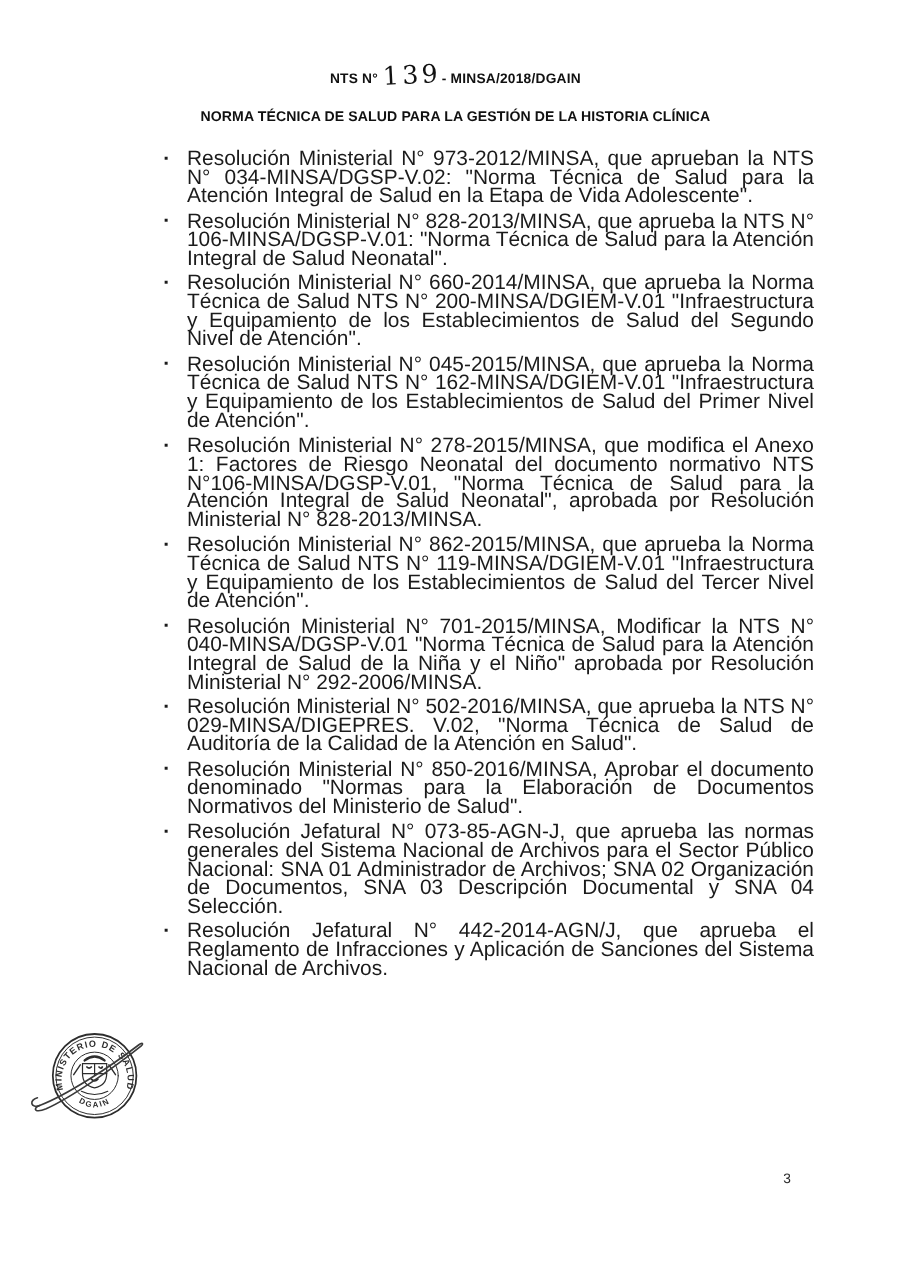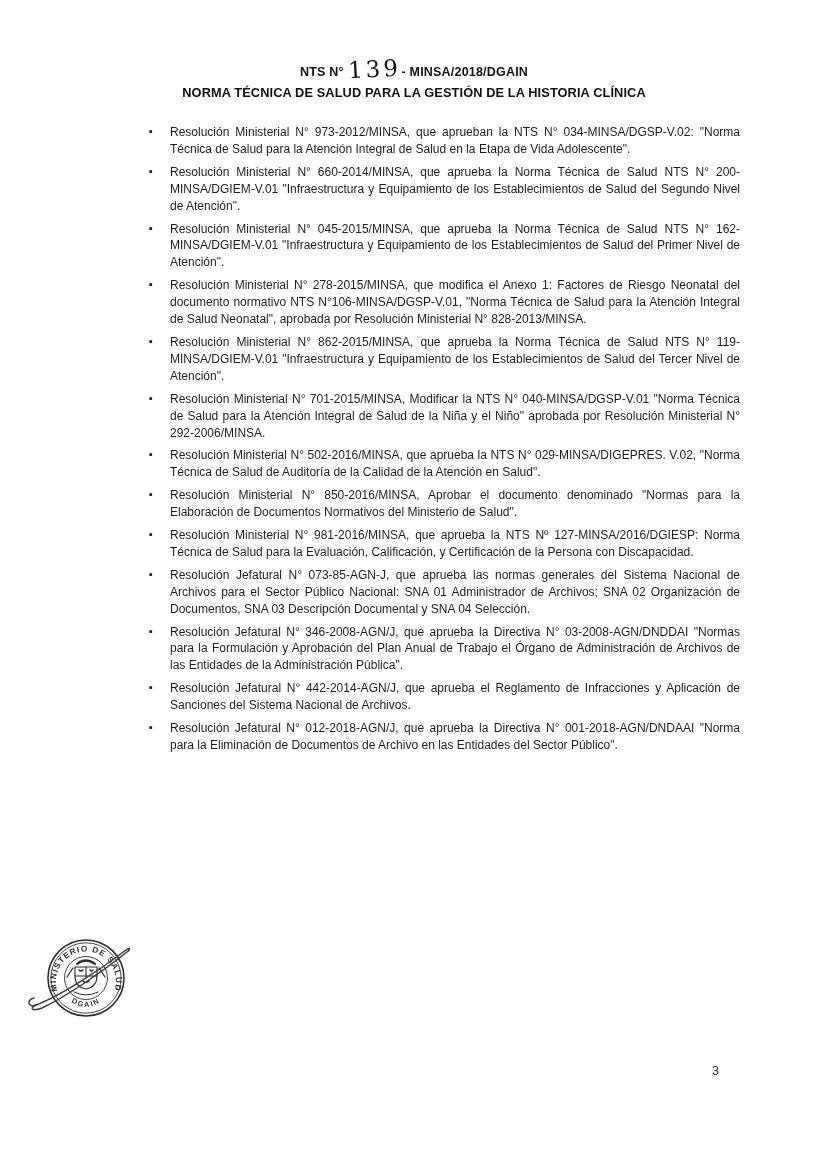--- a/index.html
+++ b/index.html
@@ -29,32 +29,32 @@
     font-family: "DejaVu Serif", serif;
     font-size: 23px;
     font-weight: 500;
     letter-spacing: 3px;
     transform: rotate(-3deg) translateY(1px);
     margin: 0 1px 0 4px;
   }
   .doc-header .h2 {
     font-size: 12.8px;
     letter-spacing: 0.1px;
-    margin-top: 1px;
+    margin-top: 15px;
   }
   ul.bullets {
     list-style: none;
     margin: 24px 88px 0 148px;
     padding: 0;
   }
   ul.bullets li {
     position: relative;
     padding-left: 22px;
     margin-bottom: 6px;
-    font-size: 12px;
+    font-size: 19px;
     line-height: 16.9px;
     text-align: justify;
     color: #1b1b1b;
   }
   ul.bullets li::before {
     content: "▪";
     position: absolute;
     left: 1px;
     top: -1px;
     font-size: 11px;
@@ -83,32 +83,30 @@
 
   <header class="doc-header">
     <div class="h1">
       <span>NTS N°</span><span class="handwritten">139</span><span>- MINSA/2018/DGAIN</span>
     </div>
     <div class="h2">NORMA TÉCNICA DE SALUD PARA LA GESTIÓN DE LA HISTORIA CLÍNICA</div>
   </header>
 
   <ul class="bullets">
     <li>Resolución Ministerial N° 973-2012/MINSA, que aprueban la NTS N° 034-MINSA/DGSP-V.02: "Norma Técnica de Salud para la Atención Integral de Salud en la Etapa de Vida Adolescente".</li>
+    <li>Resolución Ministerial N° 828-2013/MINSA, que aprueba la NTS N° 106-MINSA/DGSP-V.01: "Norma Técnica de Salud para la Atención Integral de Salud Neonatal".</li>
     <li>Resolución Ministerial N° 660-2014/MINSA, que aprueba la Norma Técnica de Salud NTS N° 200-MINSA/DGIEM-V.01 "Infraestructura y Equipamiento de los Establecimientos de Salud del Segundo Nivel de Atención".</li>
     <li>Resolución Ministerial N° 045-2015/MINSA, que aprueba la Norma Técnica de Salud NTS N° 162-MINSA/DGIEM-V.01 "Infraestructura y Equipamiento de los Establecimientos de Salud del Primer Nivel de Atención".</li>
     <li>Resolución Ministerial N° 278-2015/MINSA, que modifica el Anexo 1: Factores de Riesgo Neonatal del documento normativo NTS N°106-MINSA/DGSP-V.01, "Norma Técnica de Salud para la Atención Integral de Salud Neonatal", aprobada por Resolución Ministerial N° 828-2013/MINSA.</li>
     <li>Resolución Ministerial N° 862-2015/MINSA, que aprueba la Norma Técnica de Salud NTS N° 119-MINSA/DGIEM-V.01 "Infraestructura y Equipamiento de los Establecimientos de Salud del Tercer Nivel de Atención".</li>
     <li>Resolución Ministerial N° 701-2015/MINSA, Modificar la NTS N° 040-MINSA/DGSP-V.01 "Norma Técnica de Salud para la Atención Integral de Salud de la Niña y el Niño" aprobada por Resolución Ministerial N° 292-2006/MINSA.</li>
     <li>Resolución Ministerial N° 502-2016/MINSA, que aprueba la NTS N° 029-MINSA/DIGEPRES. V.02, "Norma Técnica de Salud de Auditoría de la Calidad de la Atención en Salud".</li>
     <li>Resolución Ministerial N° 850-2016/MINSA, Aprobar el documento denominado "Normas para la Elaboración de Documentos Normativos del Ministerio de Salud".</li>
-    <li>Resolución Ministerial N° 981-2016/MINSA, que aprueba la NTS Nº 127-MINSA/2016/DGIESP: Norma Técnica de Salud para la Evaluación, Calificación, y Certificación de la Persona con Discapacidad.</li>
     <li>Resolución Jefatural N° 073-85-AGN-J, que aprueba las normas generales del Sistema Nacional de Archivos para el Sector Público Nacional: SNA 01 Administrador de Archivos; SNA 02 Organización de Documentos, SNA 03 Descripción Documental y SNA 04 Selección.</li>
-    <li>Resolución Jefatural N° 346-2008-AGN/J, que aprueba la Directiva N° 03-2008-AGN/DNDDAI "Normas para la Formulación y Aprobación del Plan Anual de Trabajo el Órgano de Administración de Archivos de las Entidades de la Administración Pública".</li>
     <li>Resolución Jefatural N° 442-2014-AGN/J, que aprueba el Reglamento de Infracciones y Aplicación de Sanciones del Sistema Nacional de Archivos.</li>
-    <li>Resolución Jefatural N° 012-2018-AGN/J, que aprueba la Directiva N° 001-2018-AGN/DNDAAI "Norma para la Eliminación de Documentos de Archivo en las Entidades del Sector Público".</li>
   </ul>
 
   <div class="stamp">
     <svg viewBox="0 0 170 115" xmlns="http://www.w3.org/2000/svg">
       <g stroke="#2d2d2d" fill="none" stroke-linecap="round">
 
         <circle cx="62" cy="52" r="38" stroke-width="1.6"></circle>
         <circle cx="62" cy="52" r="35.2" stroke-width="0.9"></circle>
 
         <circle cx="62" cy="52" r="21.5" stroke-width="0.9"></circle>

